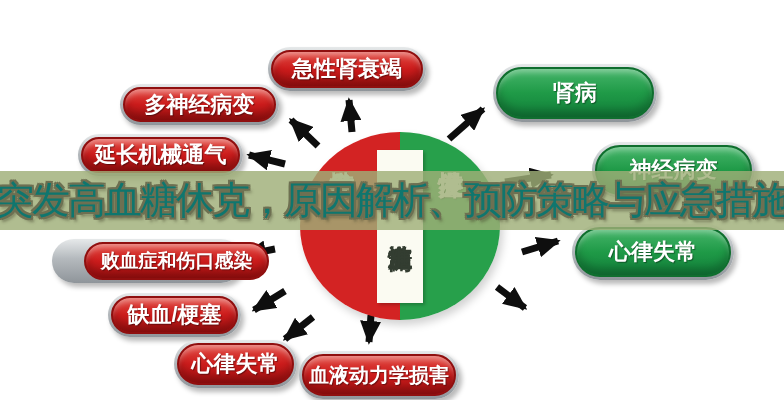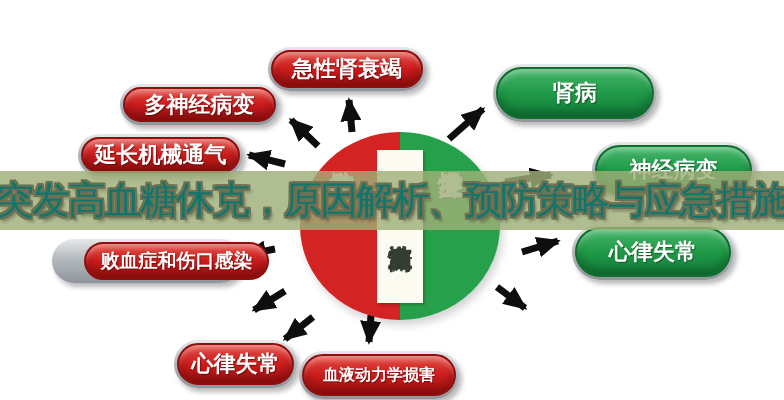--- a/index.html
+++ b/index.html
@@ -46,21 +46,21 @@
   .pill.red .pill-inner{
     border:2px solid #8f0f0f;
     background:linear-gradient(180deg,#e24a42 0%,#cc1c1c 50%,#a81010 100%);
     box-shadow:inset 0 7px 6px -4px rgba(255,255,255,.45), inset 0 -7px 9px rgba(0,0,0,.22);
   }
   .pill.green .pill-inner{
     border:2px solid #0f6e2e;
     background:linear-gradient(180deg,#46b56a 0%,#1f9a47 50%,#12803a 100%);
     box-shadow:inset 0 7px 6px -4px rgba(255,255,255,.4), inset 0 -7px 9px rgba(0,0,0,.22);
   }
-  .f19 .pill-inner{font-size:19px;margin-left:29px;} .f20 .pill-inner{font-size:16px;}
+  .f19 .pill-inner{font-size:19px;margin-left:29px;} .f20 .pill-inner{font-size:20px;}
   .f21 .pill-inner{font-size:22px;} .f22 .pill-inner{font-size:22px;font-family:Liberation Mono, monospace;}
   
   .pp1{left:268px;top:47px; width:152px;height:38px;}
   .pp2{left:120px;top:84px; width:153px;height:35px;}
   .pp3{left:78px; top:134px;width:159px;height:36px;text-align:center;}
   .pp4{left:52px; top:239px;width:185px;height:38px;}
   .pp5{left:108px;top:293px;width:127px;height:38px;}
   .pp6{left:174px;top:340px;width:117px;height:42px;}
   .pp7{left:299px;top:351px;width:154px;height:42px;}
   .pg1{left:493px;top:64px; width:158px;height:52px;}
@@ -128,20 +128,25 @@
   <div class="pill red pp3 f21">
     <div class="pill-inner">
         <span>延长机械通气</span>
       </div>
   </div>
   <div class="pill red pp4 f19">
     <div class="pill-inner">
         <span>败血症和伤口感染</span>
       </div>
   </div>
+  <div class="pill red pp5 f21">
+    <div class="pill-inner">
+        <span>缺血/梗塞</span>
+      </div>
+  </div>
   <div class="pill red pp6 f21">
     <div class="pill-inner">
         <span>心律失常</span>
       </div>
   </div>
   <div class="pill red pp7 f20">
     <div class="pill-inner">
         <span>血液动力学损害</span>
       </div>
   </div>

